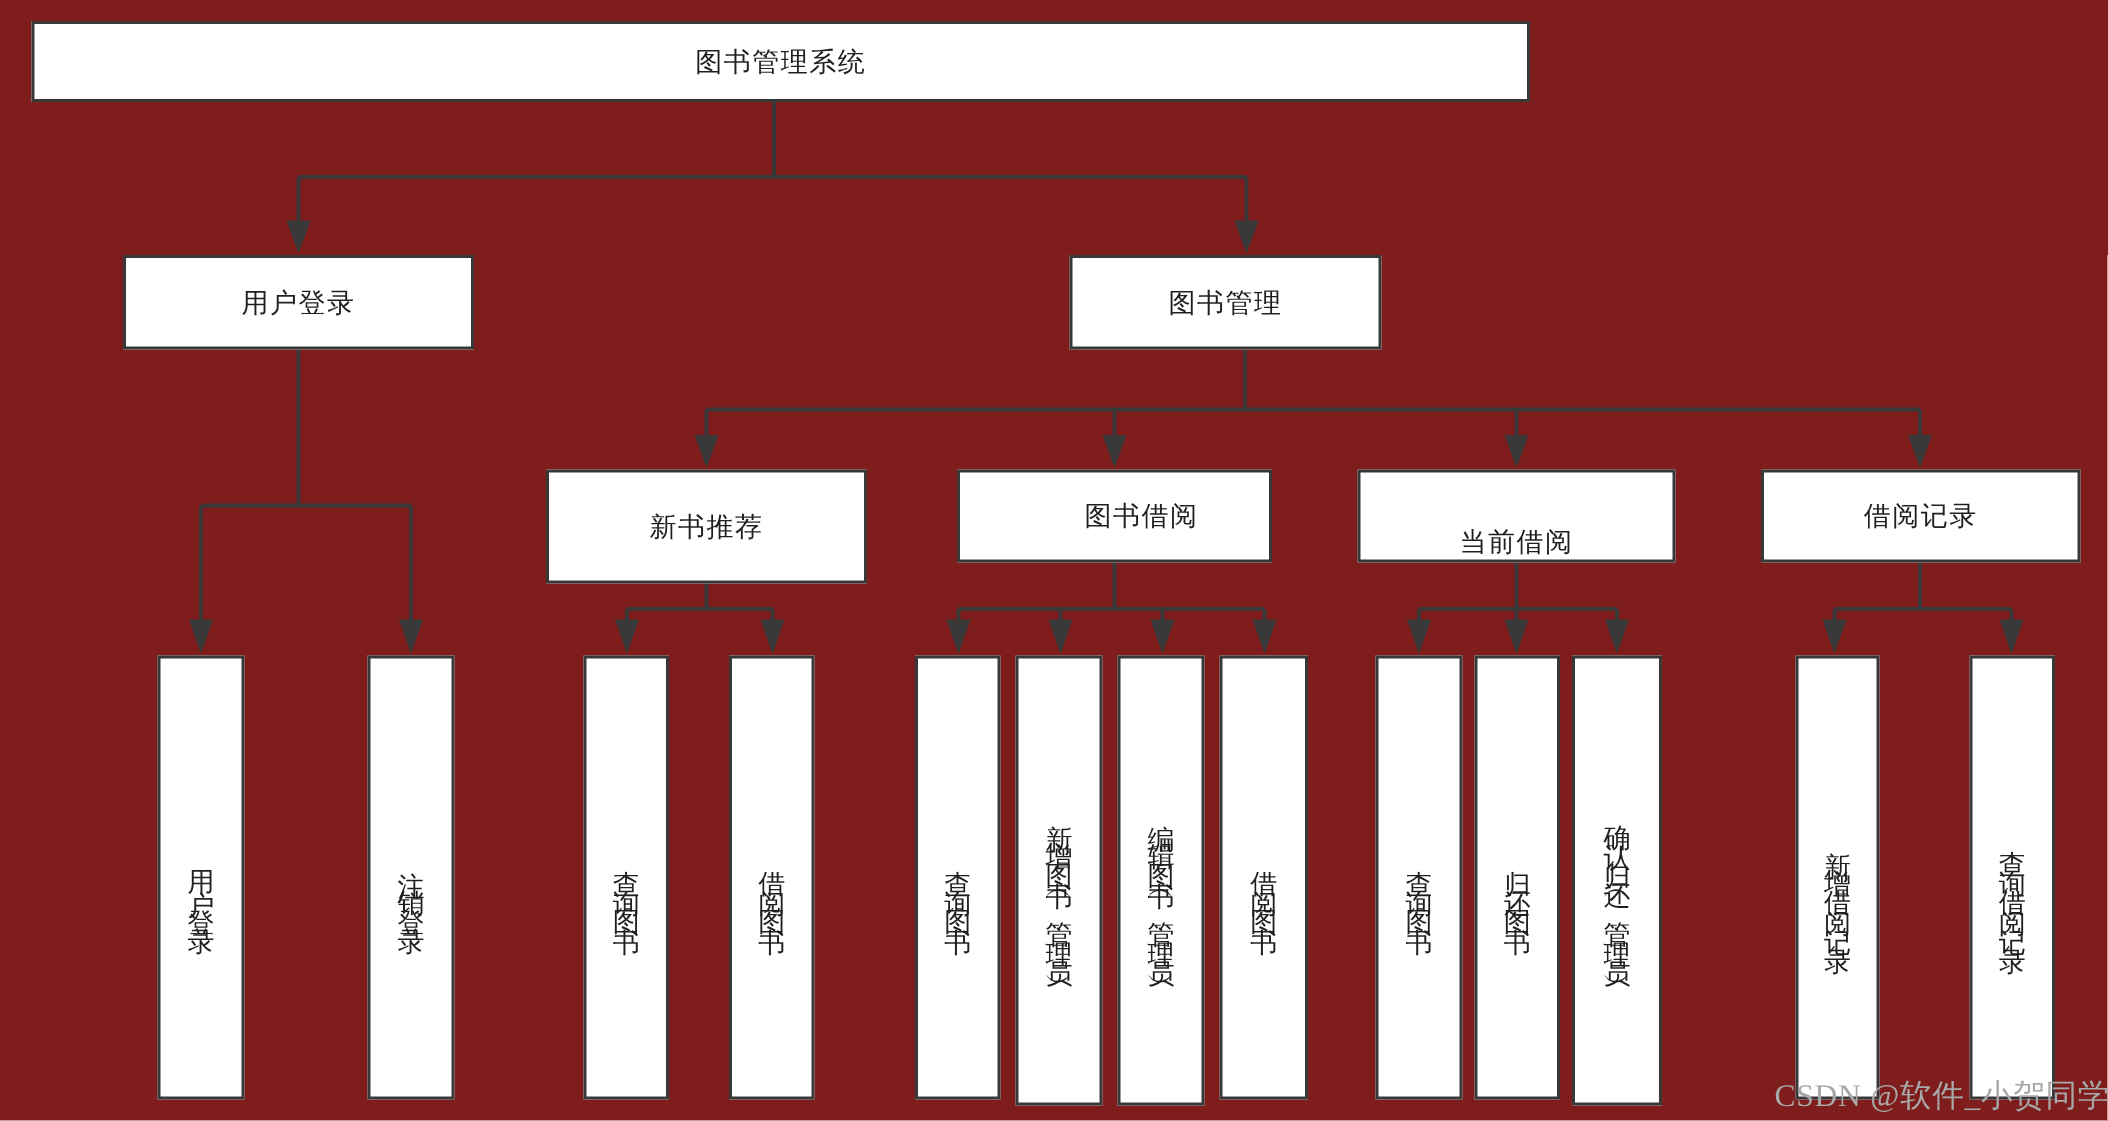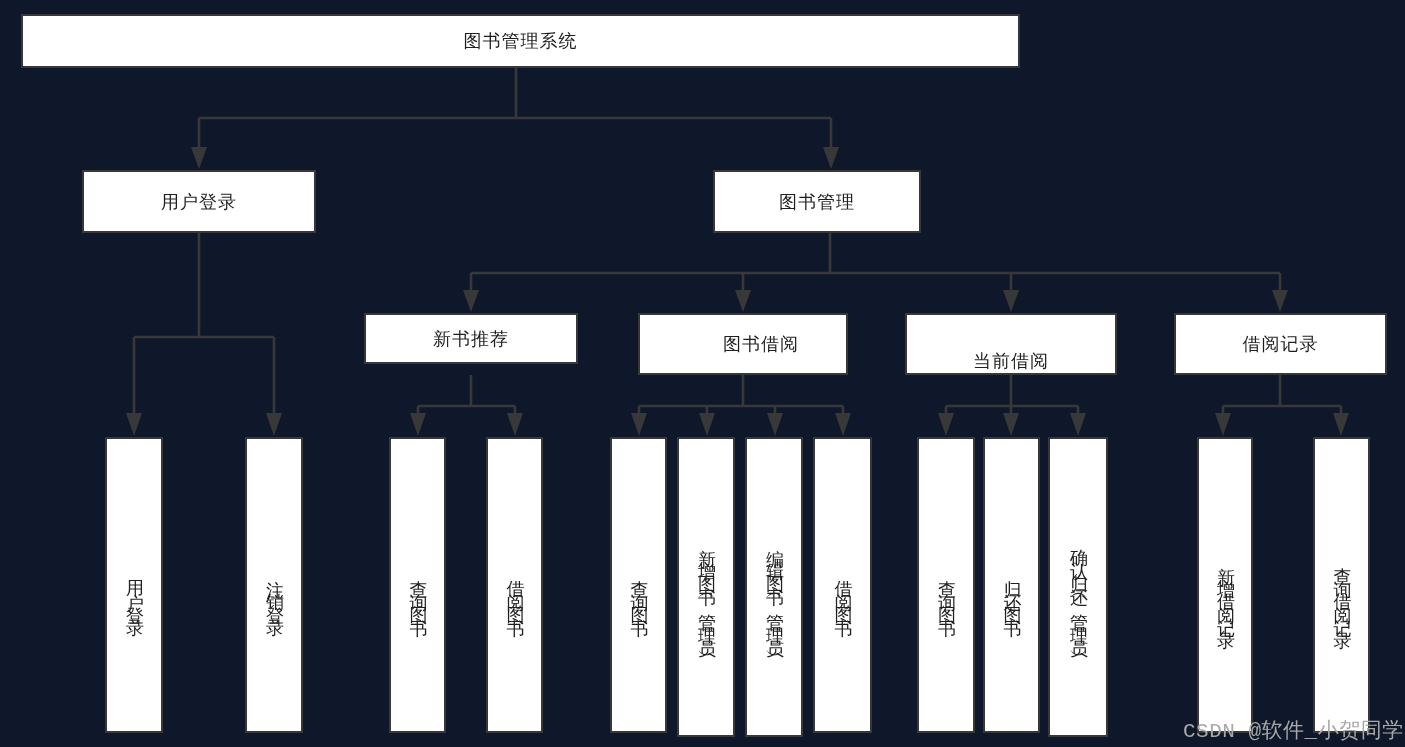--- a/index.html
+++ b/index.html
@@ -1,18 +1,18 @@
 <!DOCTYPE html>
 <html><head>
 <meta charset="utf-8">
 <style>
   html,body{margin:0;padding:0;background:#fff;}
   #canvas{
-    position:relative;width:1405px;height:747px;background:#0f172a;
-    font-family:Liberation Mono, monospace;
+    position:relative;width:1405px;height:747px;background:#7f1d1d;
+    font-family:Liberation Serif, serif;
     color:#1f1f1f;overflow:hidden;
   }
   #wires{position:absolute;left:0;top:0;width:1405px;height:747px;z-index:1;}
   #wires path{stroke:#383838;stroke-width:2.6;fill:none;}
   #wires polygon{fill:#383838;stroke:none;}
   .node{
     position:absolute;background:#fff;border:2.6px solid #383838;
     display:flex;align-items:center;justify-content:center;
     box-sizing:border-box;z-index:2;
   }
@@ -86,21 +86,21 @@
     <span class="hlabel">图书管理系统</span>
   </div>
 
   <div class="node" style="left:82px;top:170px;width:234px;height:63px;">
     <span class="hlabel">用户登录</span>
   </div>
   <div class="node" style="left:713px;top:170px;width:208px;height:63px;">
     <span class="hlabel">图书管理</span>
   </div>
 
-  <div class="node" style="left:364px;top:313px;width:214px;height:51px;">
+  <div class="node" style="left:364px;top:313px;width:214px;height:76px;">
     <span class="hlabel">新书推荐</span>
   </div>
   <div class="node" style="left:638px;top:313px;width:210px;height:62px;padding-left:36px;">
     <span class="hlabel">图书借阅</span>
   </div>
   <div class="node" style="left:905px;top:313px;width:212px;height:62px;align-items:flex-end;">
     <span class="hlabel">当前借阅</span>
   </div>
   <div class="node" style="left:1174px;top:313px;width:213px;height:62px;text-align:right;">
     <span class="hlabel">借阅记录</span>

